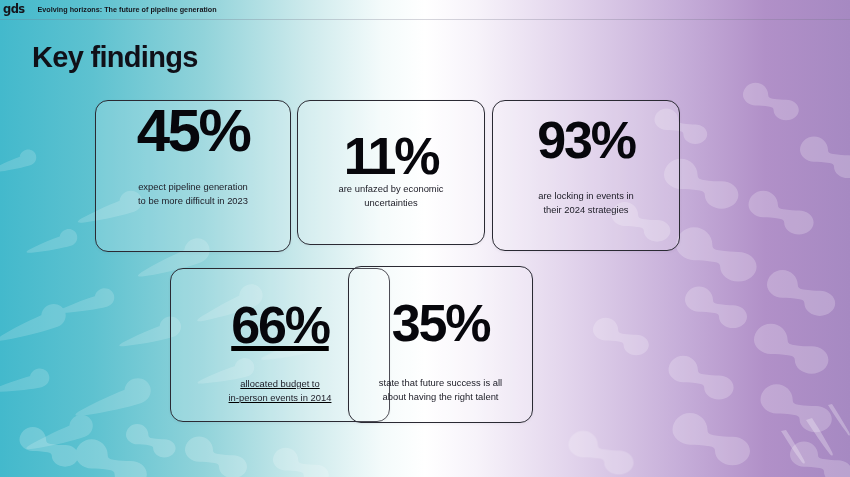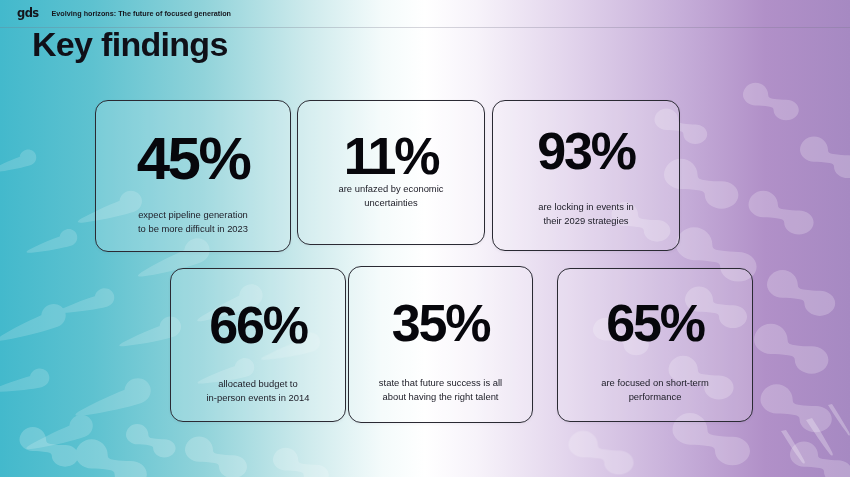--- a/index.html
+++ b/index.html
@@ -37,25 +37,25 @@
     width: 850px;
     height: 477px;
     pointer-events: none;
   }
 
   
   #topbar {
     position: absolute;
     top: 0; left: 0;
     width: 850px;
-    height: 28px;
+    height: 20px;
     display: flex;
     align-items: center;
     gap: 13px;
-    padding-left: 17px;
+    padding-left: 3px;
     border-bottom: 1px solid rgba(120,120,140,0.30);
     z-index: 5;
   }
   #logo {
     font-size: 11.5px;
     font-weight: 700;
     letter-spacing: -0.6px;
     color: #15151c;
     line-height: 1;
     font-family: "DejaVu Sans", sans-serif;
@@ -65,22 +65,22 @@
     font-weight: 700;
     color: #16161d;
     letter-spacing: 0.02px;
     white-space: nowrap;
   }
 
   
   #page-title {
     position: absolute;
     left: 32px;
-    top: 24px;
-    font-size: 34px;
+    top: 40px;
+    font-size: 29px;
     font-weight: 700;
     letter-spacing: -0.7px;
     color: #101018;
     line-height: 1.2;
     z-index: 4;
   }
 
   
   .card {
     position: absolute;
@@ -106,33 +106,33 @@
     font-weight: 400;
     color: #20202a;
     text-align: center;
     line-height: 1.52;
     letter-spacing: 0.01px;
     white-space: pre-line;
   }
 
   
   #card-45 { left: 95px;  top: 100px; width: 196px; height: 152px; }
-  #card-45 .card-stat { margin-top: 28px; font-size: 60px; letter-spacing: -2.6px; }
+  #card-45 .card-stat { font-size: 60px; letter-spacing: -2.6px; }
   #card-45 .card-desc { margin-top: 19px; }
 
   #card-11 { left: 297px; top: 100px; width: 188px; height: 145px; }
   #card-11 .card-stat { margin-top: 29px; text-align: right; }
   #card-11 .card-desc { }
 
   #card-93 { left: 492px; top: 100px; width: 188px; height: 151px; }
-  #card-93 .card-stat { margin-top: 24px; text-align: center; }
+  #card-93 .card-stat { margin-top: 13px; text-align: center; }
   #card-93 .card-desc { margin-top: 23px; }
 
   
-  #card-66 { left: 170px; top: 268px; width: 176px; height: 154px; }
+  #card-66 { left: 170px; top: 268px; width: 220px; height: 154px; text-decoration: underline; }
   #card-66 .card-stat { margin-top: 30px; }
   #card-66 .card-desc { margin-top: 26px; }
 
   #card-35 { left: 348px; top: 266px; width: 185px; height: 157px; }
   #card-35 .card-stat { margin-top: 30px; }
   #card-35 .card-desc { margin-top: 27px; }
 
   #card-65 { left: 557px; top: 268px; width: 196px; height: 154px; }
   #card-65 .card-stat { margin-top: 28px; }
   #card-65 .card-desc { margin-top: 27px; }
@@ -211,54 +211,49 @@
       <g fill="#ffffff" opacity="0.28">
         <path d="M812,418 c9,14 16,26 20,34 c2,4 0,5 -3,1 c-7,-9 -15,-21 -23,-33 z"></path>
         <path d="M832,404 c7,11 13,21 17,28 c2,4 0,5 -2,1 c-6,-8 -13,-18 -19,-28 z"></path>
         <path d="M786,430 c8,12 14,23 18,30 c2,4 0,5 -3,1 c-6,-8 -13,-19 -20,-30 z"></path>
       </g>
     </g>
   </svg>
 
   <div id="topbar">
     <span id="logo">gds</span>
-    <span id="topbar-title">Evolving horizons: The future of focused generation</span>
+    <span id="topbar-title">Evolving horizons: The future of pipeline generation</span>
   </div>
 
   <h1 id="page-title">Key findings</h1>
 
   <div class="card" id="card-45">
     <div class="card-stat">45%</div>
     <div class="card-desc">expect pipeline generation
 to be more difficult in 2023</div>
   </div>
 
   <div class="card" id="card-11">
     <div class="card-stat">11%</div>
     <div class="card-desc">are unfazed by economic
 uncertainties</div>
   </div>
 
   <div class="card" id="card-93">
     <div class="card-stat">93%</div>
     <div class="card-desc">are locking in events in
-their 2029 strategies</div>
+their 2024 strategies</div>
   </div>
 
   <div class="card" id="card-66">
     <div class="card-stat">66%</div>
     <div class="card-desc">allocated budget to
 in-person events in 2014</div>
   </div>
 
   <div class="card" id="card-35">
     <div class="card-stat">35%</div>
     <div class="card-desc">state that future success is all
 about having the right talent</div>
   </div>
 
-  <div class="card" id="card-65">
-    <div class="card-stat">65%</div>
-    <div class="card-desc">are focused on short-term
-performance</div>
-  </div>
 
 </div>
 
 </body></html>

